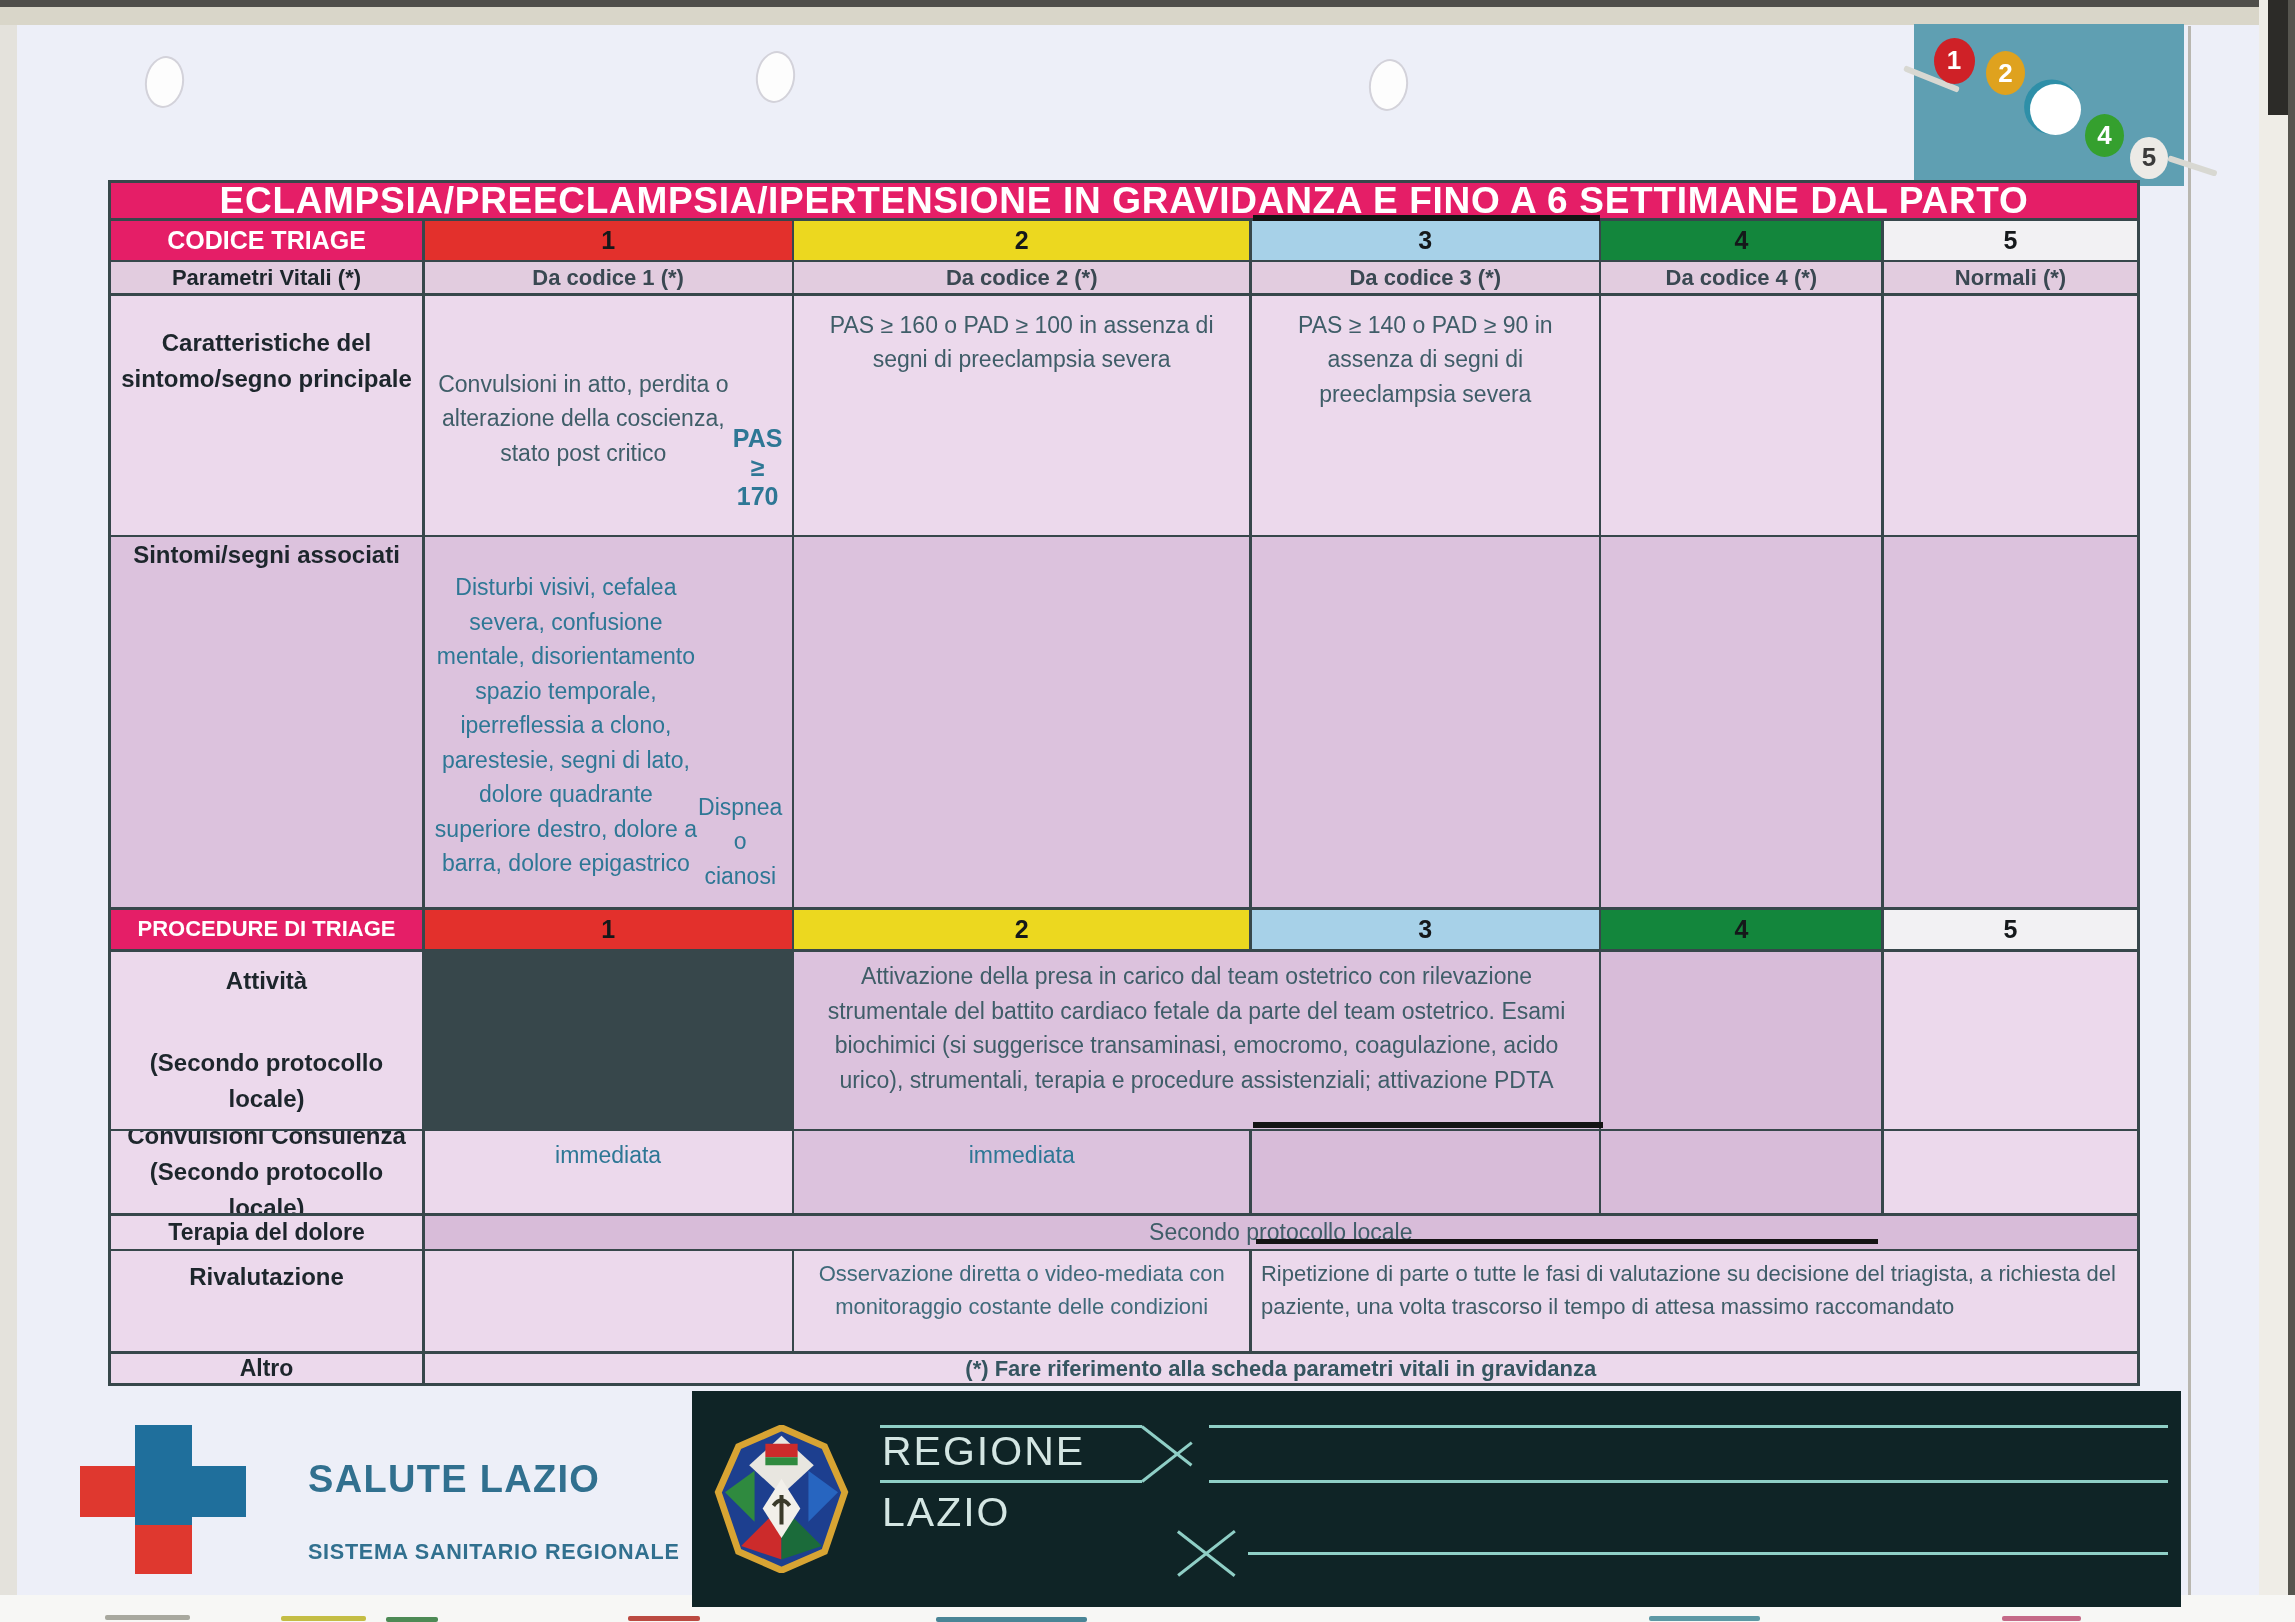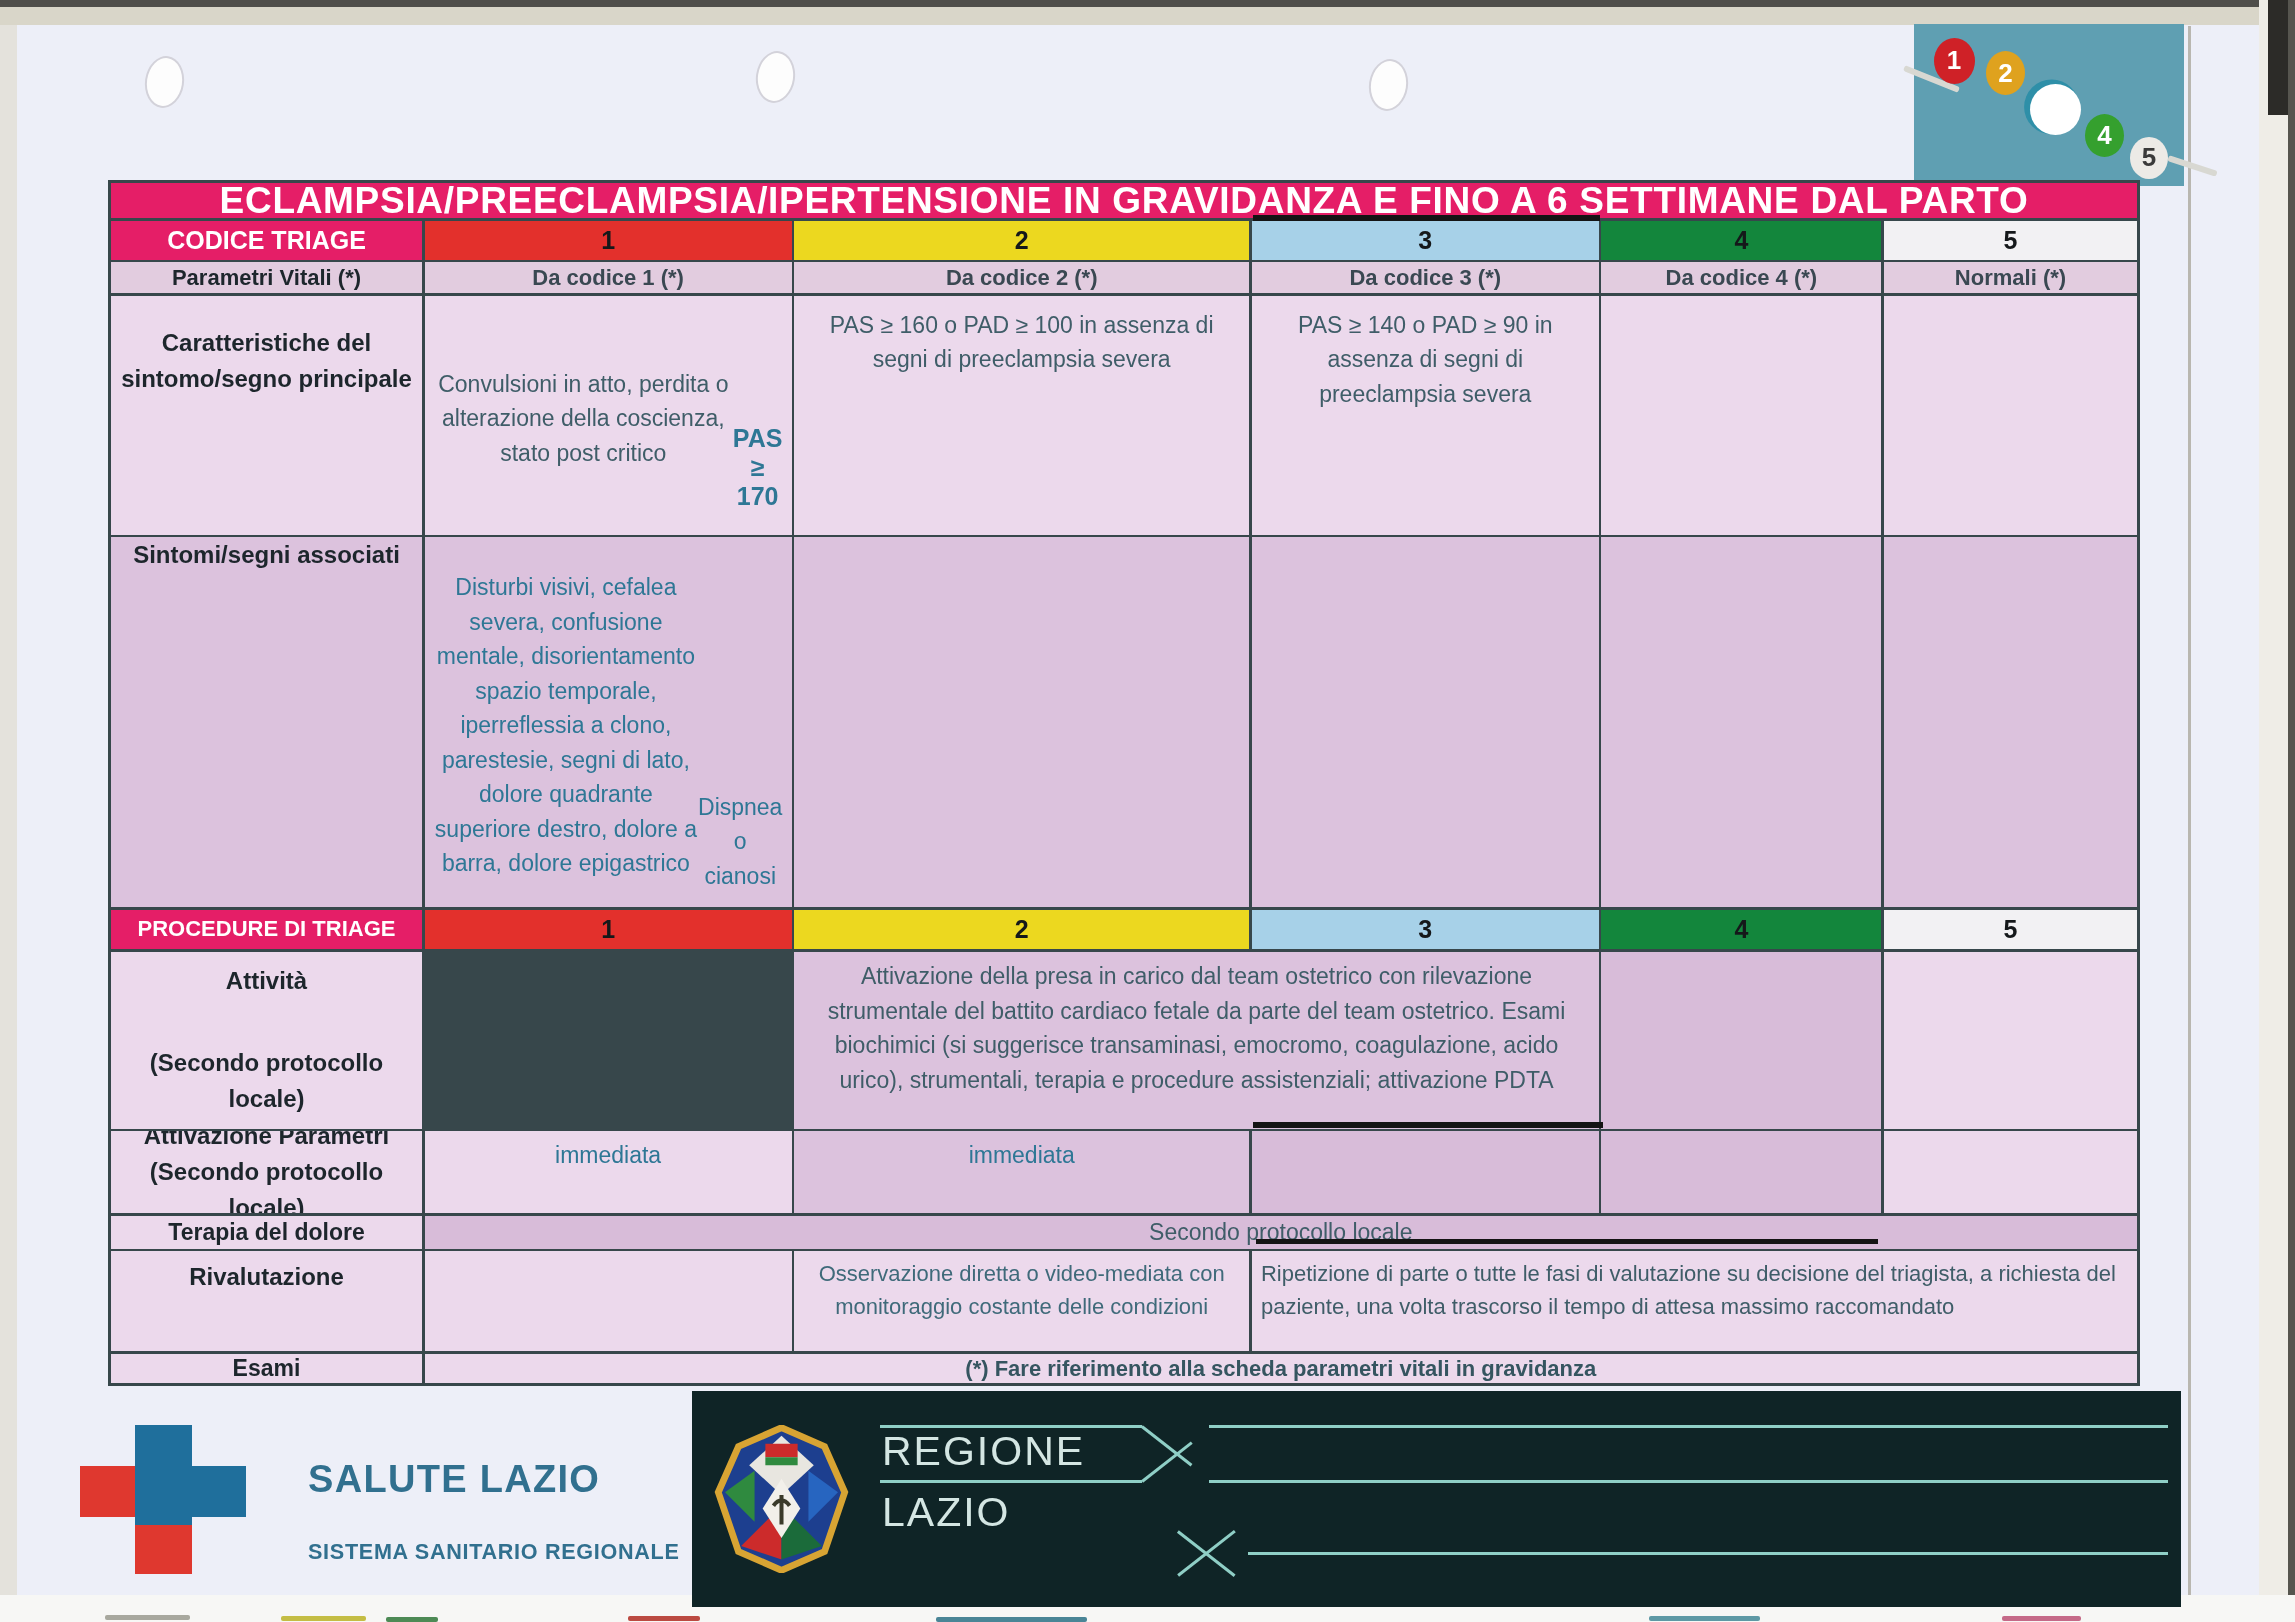--- a/index.html
+++ b/index.html
@@ -161,38 +161,38 @@
 
     <div class="cell bg-light row-label">
       <span>Attività</span>
       <span style="margin-top:46px;">(Secondo protocollo locale)</span>
     </div>
     <div class="cell span-23 bg-mid body-slate" style="align-items:flex-start;padding-top:7.9px;">Attivazione della presa in carico dal team ostetrico con rilevazione strumentale del battito cardiaco fetale da parte del team ostetrico. Esami biochimici (si suggerisce transaminasi, emocromo, coagulazione, acido urico), strumentali, terapia e procedure assistenziali; attivazione PDTA</div>
     <div class="cell bg-mid2"></div>
     <div class="cell bg-light"></div>
 
     <div class="cell bg-light row-label">
-      <span>Attivazione Parametri</span>
+      <span>Convulsioni Consulenza</span>
       <span>(Secondo protocollo locale)</span>
     </div>
     <div class="cell bg-light body-teal" style="align-items:flex-start;padding-top:6.5px;">immediata</div>
     <div class="cell bg-mid body-teal" style="align-items:flex-start;padding-top:6.5px;">immediata</div>
     <div class="cell bg-mid2"></div>
     <div class="cell bg-mid2"></div>
     <div class="cell bg-light"></div>
 
     <div class="cell bg-light row-label" style="font-size:23px;">Terapia del dolore</div>
     <div class="cell bg-mid2 body-slate" style="grid-column:2 / -1;">Secondo protocollo locale</div>
 
     <div class="cell bg-light row-label" style="justify-content:flex-start;padding-top:7.9px;">Rivalutazione</div>
     <div class="cell bg-light"></div>
     <div class="cell bg-light body-teal" style="color:#3f6a7a;font-size:22px;align-items:flex-start;padding-top:5.2px;">Osservazione diretta o video-mediata con monitoraggio costante delle condizioni</div>
     <div class="cell span-35 bg-light body-slate" style="font-size:22px;text-align:left;align-items:flex-start;padding-top:5.2px;justify-content:flex-start;">Ripetizione di parte o tutte le fasi di valutazione su decisione del triagista, a richiesta del paziente, una volta trascorso il tempo di attesa massimo raccomandato</div>
 
-    <div class="cell bg-light row-label" style="font-size:23px;">Esami</div>
+    <div class="cell bg-light row-label" style="font-size:23px;">Altro</div>
     <div class="cell bg-light body-slate" style="grid-column:2 / -1;font-weight:600;font-size:22px;color:#355560;">(*) Fare riferimento alla scheda parametri vitali in gravidanza</div>
   </div>
 
   <div class="artifact" style="left:1253px;top:215px;width:347px;height:5.9px;"></div>
   <div class="artifact" style="left:1253px;top:1122px;width:350px;height:5.9px;"></div>
   <div class="artifact" style="left:1256px;top:1239px;width:622px;height:5.2px;"></div>
 
   <div>
     <div class="cross" style="left:80px;top:1466px;width:59px;height:51px;background:var(--salute-red);"></div>
     <div class="cross" style="left:135px;top:1516px;width:57px;height:58px;background:var(--salute-red);"></div>

